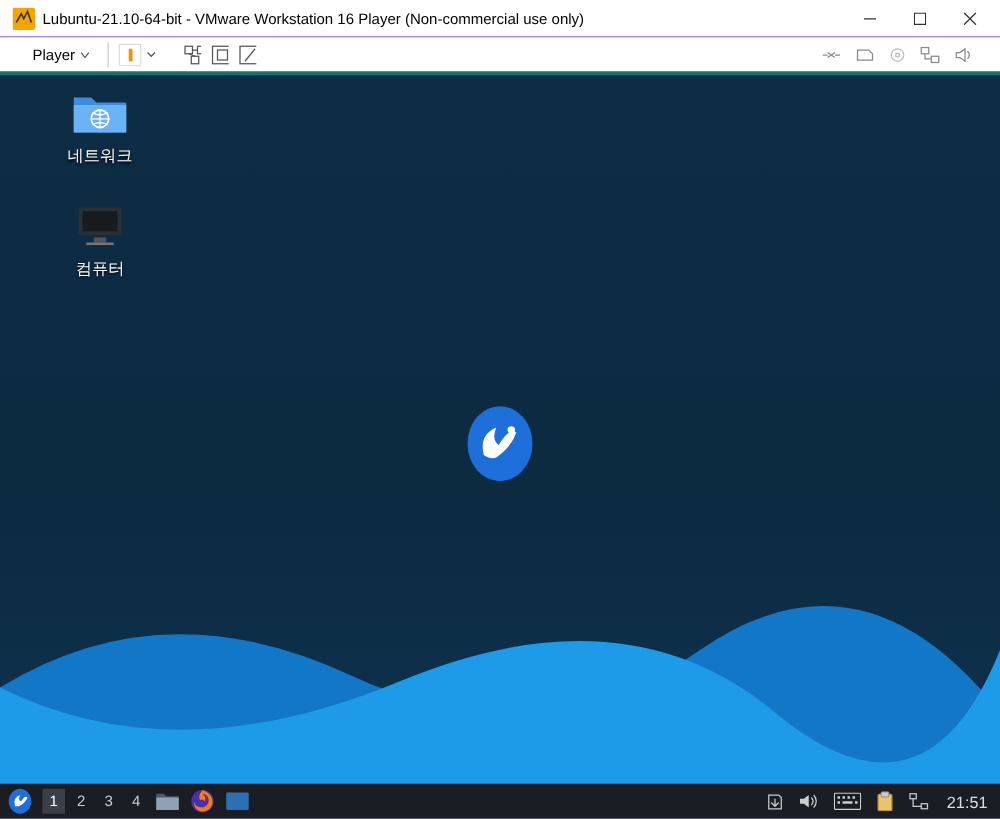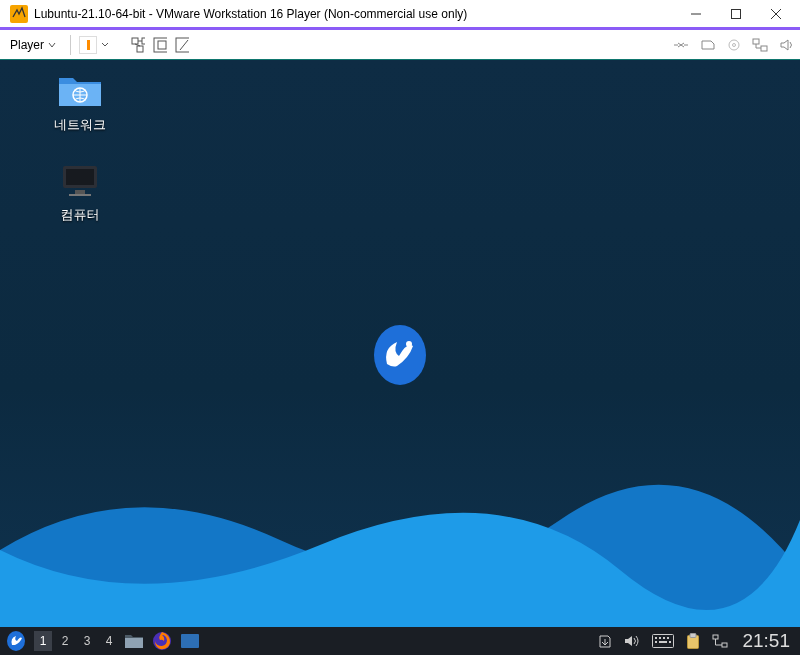--- a/index.html
+++ b/index.html
@@ -1,26 +1,26 @@
 <!DOCTYPE html>
 <html><head>
 <meta charset="utf-8">
 <style>
 * { margin: 0; padding: 0; box-sizing: border-box; font-family: "Segoe UI", Arial, sans-serif; }
 body { width: 800px; height: 655px; overflow: hidden; background: #fff; }
 
 
-.win-titlebar { height: 30px; display: flex; align-items: center; background: #fff; border-bottom: 3px solid #8b5cf6; padding: 12px 4px; }
+.win-titlebar { height: 30px; display: flex; align-items: center; background: #fff; border-bottom: 1px solid #8b5cf6; padding: 12px 4px; }
 .win-icon { width: 18px; height: 18px; margin: 0 6px; }
 .win-title { flex: 1; font-size: 12px; color: #000; }
 .win-controls { display: flex; }
 .win-btn { width: 40px; height: 30px; display: flex; align-items: center; justify-content: center; cursor: pointer; }
 
 
-.vmw-toolbar { height: 30px; display: flex; align-items: center; background: #fff; border-bottom: 1px solid #0f766e; padding: 0 4px; gap: 4px; }
+.vmw-toolbar { height: 30px; display: flex; align-items: center; background: #fff; border-bottom: 3px solid #0f766e; padding: 0 20px; gap: 4px; }
 .player-btn { display: flex; align-items: center; gap: 4px; font-size: 12px; padding: 3px 6px; cursor: pointer; }
 .vmw-sep { width: 1px; height: 20px; background: #ccc; margin: 0 4px; }
 .vmw-icon { width: 18px; height: 18px; display: flex; align-items: center; justify-content: center; cursor: pointer; padding: 2px; }
 .pause-btn { border: 1px solid #ddd; padding: 3px 5px; }
 .toolbar-spacer { flex: 1; }
 .right-icons { display: flex; gap: 12px; align-items: center; }
 
 
 .guest { position: relative; height: 595px; background: linear-gradient(180deg,#0e2c44 0%,#0c2a40 55%,#0f3350 100%); overflow: hidden; }
 .waves { position: absolute; bottom: 25px; left: 0; right: 0; height: 200px; pointer-events: none; }
@@ -36,21 +36,21 @@
 
 
 .taskbar { position: absolute; bottom: 0; left: 0; right: 0; height: 28px; background: #1a1e24; display: flex; align-items: center; color: #ddd; font-size: 12px; padding: 0 4px; }
 .tb-start { width: 24px; height: 24px; display: flex; align-items: center; justify-content: center; cursor: pointer; margin-right: 4px; }
 .tb-ws { width: 18px; height: 20px; display: flex; align-items: center; justify-content: center; cursor: pointer; margin: 0 2px; color: #ccc; }
 .tb-ws.active { background: #3a3f48; color: #fff; }
 .tb-pin { width: 24px; height: 24px; display: flex; align-items: center; justify-content: center; cursor: pointer; margin: 0 2px; }
 .tb-spacer { flex: 1; }
 .tb-tray { display: flex; align-items: center; gap: 12px; margin-right: 8px; }
 .tb-tray > * { cursor: pointer; }
-.clock { font-size: 19px; margin: 0 6px; }
+.clock { font-size: 13px; margin: 0 6px; }
 </style>
 </head>
 <body>
 
 <div class="win-titlebar">
   <span class="win-icon">
     <svg viewBox="0 0 18 18">
         <rect width="18" height="18" rx="2" fill="#f7a400"></rect>
         <path d="M3 12 L7 5 L9 9 L12 3 L15 12" stroke="#333" stroke-width="1.3" fill="none"></path>
       </svg>

